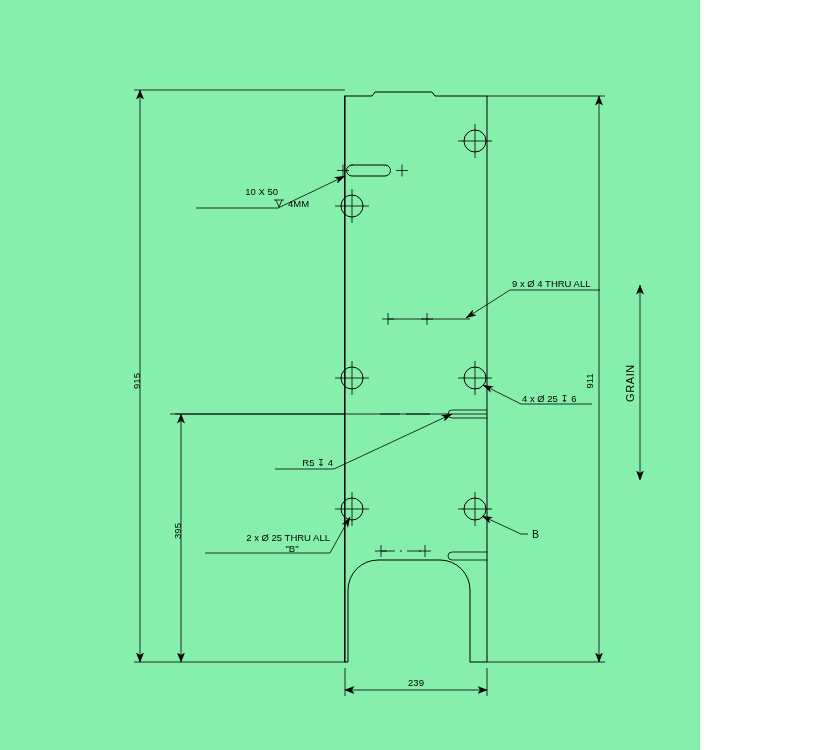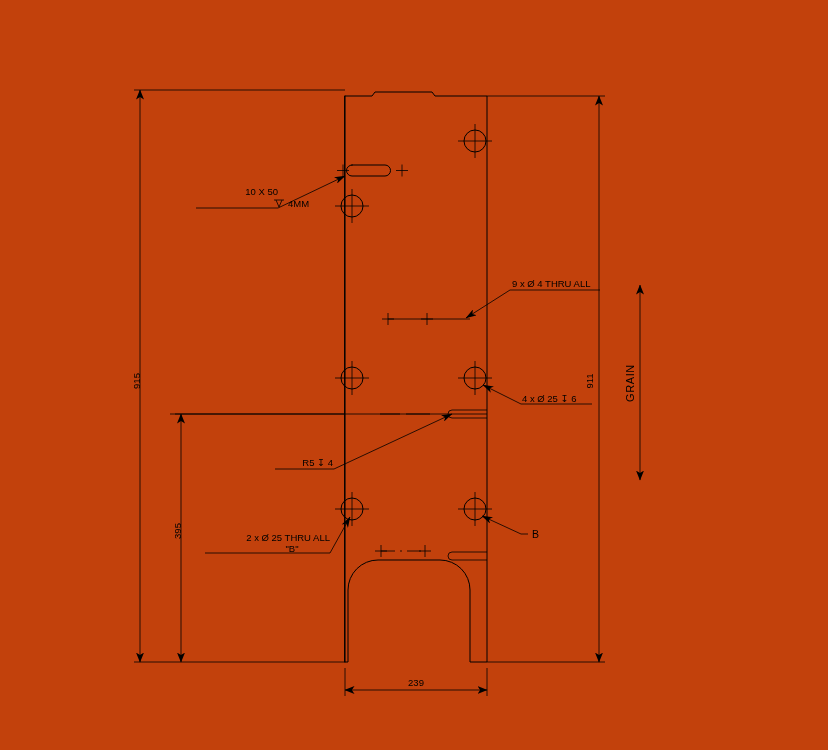--- a/index.html
+++ b/index.html
@@ -8,23 +8,23 @@
     background: #ffffff;
   }
   body {
     width: 840px;
     height: 750px;
     font-family: "Liberation Sans", sans-serif;
     overflow: hidden;
   }
   #drawing-root {
     position: relative;
-    width: 828px;
+    width: 700px;
     height: 750px;
-    background: #c2410c;
+    background: #86efac;
   }
   svg#cad-canvas {
     position: absolute;
     left: 0;
     top: 0;
     width: 840px;
     height: 750px;
     display: block;
   }
   .outline {

